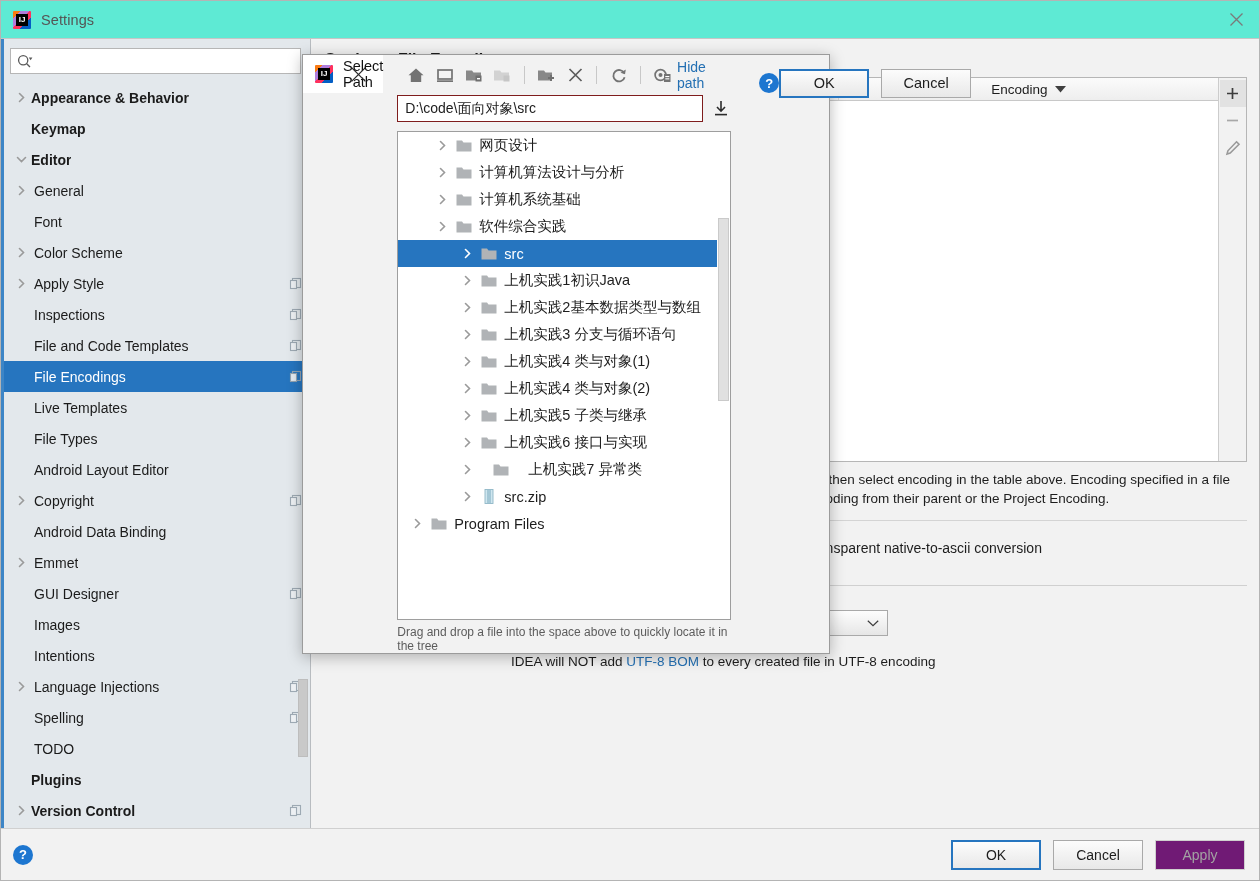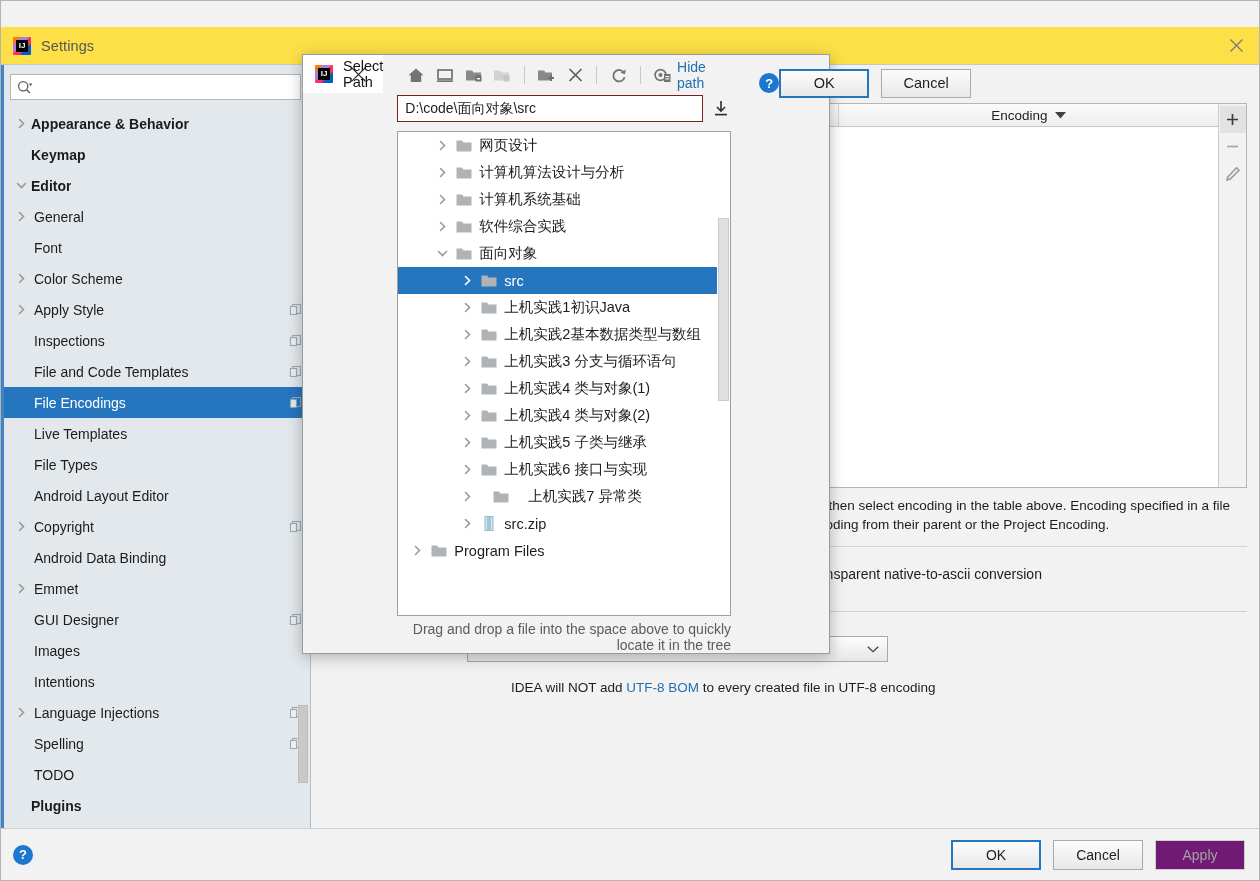--- a/index.html
+++ b/index.html
@@ -18,25 +18,24 @@
     position: absolute; left: 0; top: 0;
     width: 1260px; height: 881px;
     background: #f2f2f2;
     border: 1px solid #b4b4b4;
     display: flex; flex-direction: column;
   }
 
   
   .titlebar {
     height: 37px; min-height: 37px;
-    background: #fde047;
+    background: #5eead4;
     display: flex; align-items: center;
     padding-left: 12px;
     position: relative;
-    margin-top: 26px;
   }
   .title-icon {
     width: 18px; height: 18px; margin-right: 10px;
     position: relative; flex: none;
   }
   .ij-logo {
     width: 18px; height: 18px;
     background:
       linear-gradient(135deg, #f97a12 0%, #f97a12 22%, #b07ddb 22%, #b07ddb 45%, #fe315d 45%, #fe315d 68%, #045ec4 68%, #045ec4 100%);
     border-radius: 1px;
@@ -324,21 +323,21 @@
   .f-icon { width: 22px; display: flex; align-items: center; justify-content: center; margin-right: 4px; }
   .ft-scroll {
     position: absolute; right: 0; top: 0; bottom: 0; width: 13px;
     background: #fff;
   }
   .ft-thumb {
     position: absolute; left: 1px; width: 11px;
     background: #e0e0e0; border: 1px solid #cacaca;
   }
   .drag-hint {
-    text-align: right; font-size: 14px; color: #5c5c5c;
+    text-align: left; font-size: 12px; color: #5c5c5c;
     padding: 5px 0 0 0;
   }
   .dlg-bottom {
     height: 56px; min-height: 56px;
     display: flex; align-items: center; padding: 0 14px;
   }
   .dlg-bottom .bbtns { gap: 12px; }
   .dbtn {
     width: 90px; height: 29px;
     background: linear-gradient(#fcfcfc, #e8e8e8);
@@ -791,33 +790,20 @@
                 <path d="M3.5 1.5 L7.5 5.5 L3.5 9.5" stroke="#9a9a9a" stroke-width="1.6" fill="none" stroke-linecap="round"></path>
               </svg>
             </span>
             <span class="f-icon">
               <svg width="16" height="14" viewBox="0 0 16 14">
                 <path d="M0.5 1.5 H6 L7.5 3.5 H15.5 V12.5 H0.5 Z" fill="#b0b3b6"></path>
               </svg>
             </span>
             <span>软件综合实践</span>
           </div>
-          <div class="file-row" style="padding-left: 33px;">
-            <span class="f-chev">
-              <svg width="11" height="11" viewBox="0 0 11 11">
-                <path d="M1.5 3.5 L5.5 7.5 L9.5 3.5" stroke="#9a9a9a" stroke-width="1.6" fill="none" stroke-linecap="round"></path>
-              </svg>
-            </span>
-            <span class="f-icon">
-              <svg width="16" height="14" viewBox="0 0 16 14">
-                <path d="M0.5 1.5 H6 L7.5 3.5 H15.5 V12.5 H0.5 Z" fill="#b0b3b6"></path>
-              </svg>
-            </span>
-            <span>面向对象</span>
-          </div>
           <div class="file-row selected" style="padding-left: 58px;">
             <span class="f-chev">
               <svg width="11" height="11" viewBox="0 0 11 11">
                 <path d="M3.5 1.5 L7.5 5.5 L3.5 9.5" stroke="#ffffff" stroke-width="1.6" fill="none" stroke-linecap="round"></path>
               </svg>
             </span>
             <span class="f-icon">
               <svg width="16" height="14" viewBox="0 0 16 14">
                 <path d="M0.5 1.5 H6 L7.5 3.5 H15.5 V12.5 H0.5 Z" fill="#b0b3b6"></path>
               </svg>

